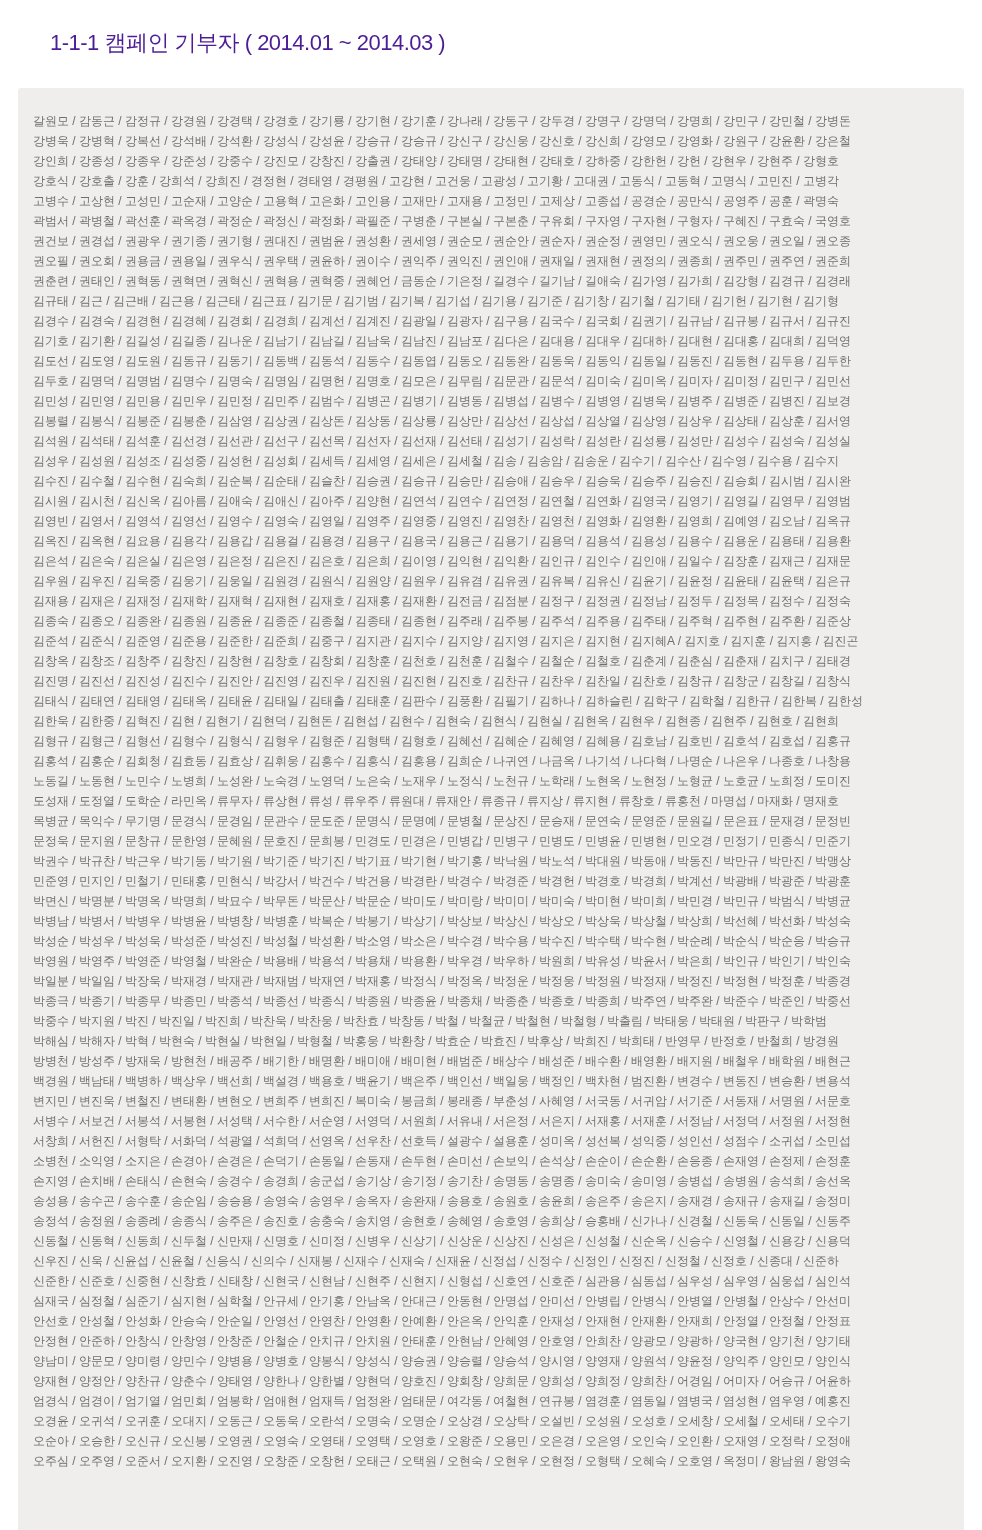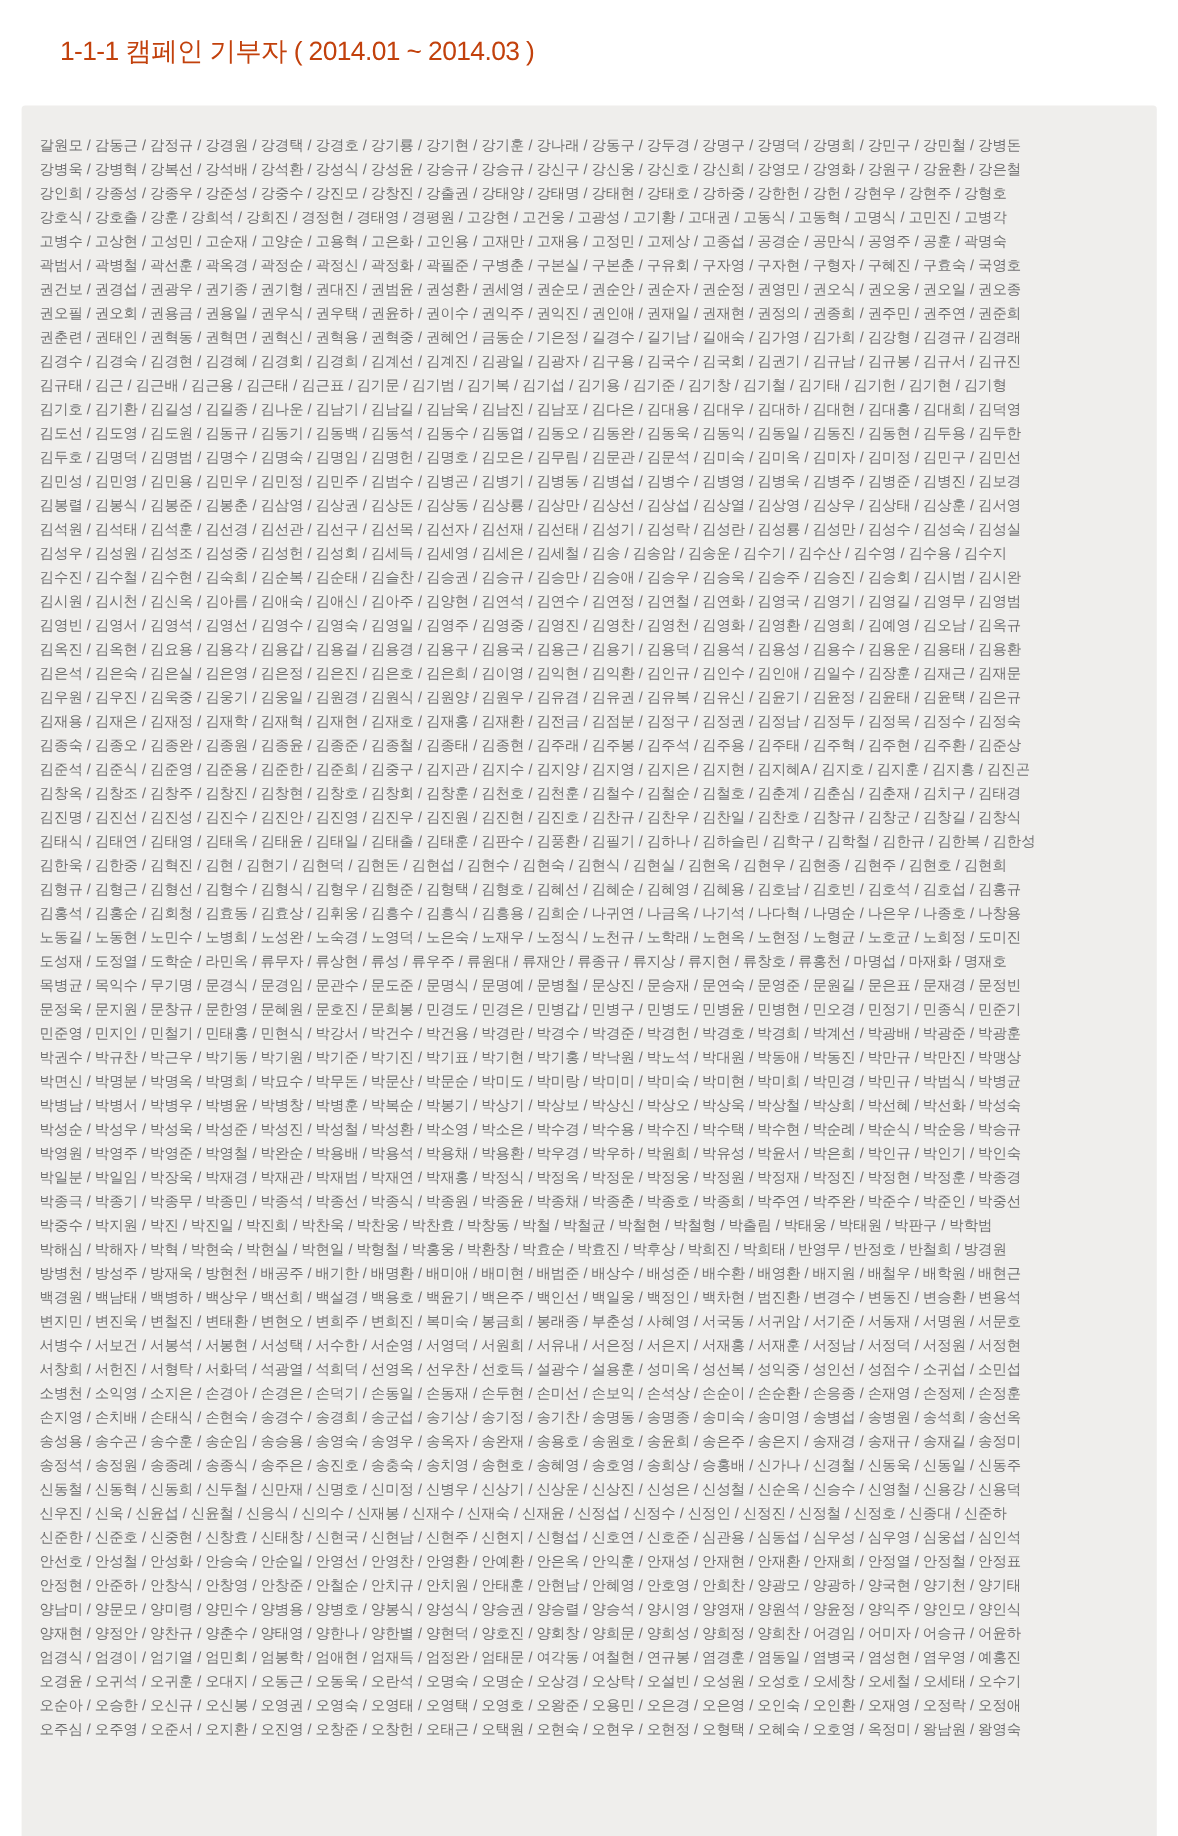--- a/index.html
+++ b/index.html
@@ -15,21 +15,21 @@
     position: relative;
   }
   .page-title {
     margin: 0;
     position: absolute;
     left: 50px;
     top: 28px;
     font-size: 22px;
     font-weight: 400;
     letter-spacing: -0.5px;
-    color: #c2410c;
+    color: #4c1d95;
     white-space: nowrap;
   }
   .donor-panel {
     position: absolute;
     left: 18px;
     top: 88px;
     width: 946px;
     height: 1600px; 
     background: #efeeec;
     border-radius: 3px;
@@ -55,22 +55,22 @@
     <div id="donor-list">
         <div class="donor-line">갈원모 / 감동근 / 감정규 / 강경원 / 강경택 / 강경호 / 강기룡 / 강기현 / 강기훈 / 강나래 / 강동구 / 강두경 / 강명구 / 강명덕 / 강명희 / 강민구 / 강민철 / 강병돈</div>
         <div class="donor-line">강병욱 / 강병혁 / 강복선 / 강석배 / 강석환 / 강성식 / 강성윤 / 강승규 / 강승규 / 강신구 / 강신웅 / 강신호 / 강신희 / 강영모 / 강영화 / 강원구 / 강윤환 / 강은철</div>
         <div class="donor-line">강인희 / 강종성 / 강종우 / 강준성 / 강중수 / 강진모 / 강창진 / 강출권 / 강태양 / 강태명 / 강태현 / 강태호 / 강하중 / 강한헌 / 강헌 / 강현우 / 강현주 / 강형호</div>
         <div class="donor-line">강호식 / 강호출 / 강훈 / 강희석 / 강희진 / 경정현 / 경태영 / 경평원 / 고강현 / 고건웅 / 고광성 / 고기황 / 고대권 / 고동식 / 고동혁 / 고명식 / 고민진 / 고병각</div>
         <div class="donor-line">고병수 / 고상현 / 고성민 / 고순재 / 고양순 / 고용혁 / 고은화 / 고인용 / 고재만 / 고재용 / 고정민 / 고제상 / 고종섭 / 공경순 / 공만식 / 공영주 / 공훈 / 곽명숙</div>
         <div class="donor-line">곽범서 / 곽병철 / 곽선훈 / 곽옥경 / 곽정순 / 곽정신 / 곽정화 / 곽필준 / 구병춘 / 구본실 / 구본춘 / 구유회 / 구자영 / 구자현 / 구형자 / 구혜진 / 구효숙 / 국영호</div>
         <div class="donor-line">권건보 / 권경섭 / 권광우 / 권기종 / 권기형 / 권대진 / 권범윤 / 권성환 / 권세영 / 권순모 / 권순안 / 권순자 / 권순정 / 권영민 / 권오식 / 권오웅 / 권오일 / 권오종</div>
         <div class="donor-line">권오필 / 권오회 / 권용금 / 권용일 / 권우식 / 권우택 / 권윤하 / 권이수 / 권익주 / 권익진 / 권인애 / 권재일 / 권재현 / 권정의 / 권종희 / 권주민 / 권주연 / 권준희</div>
         <div class="donor-line">권춘련 / 권태인 / 권혁동 / 권혁면 / 권혁신 / 권혁용 / 권혁중 / 권혜언 / 금동순 / 기은정 / 길경수 / 길기남 / 길애숙 / 김가영 / 김가희 / 김강형 / 김경규 / 김경래</div>
+        <div class="donor-line">김규태 / 김근 / 김근배 / 김근용 / 김근태 / 김근표 / 김기문 / 김기범 / 김기복 / 김기섭 / 김기용 / 김기준 / 김기창 / 김기철 / 김기태 / 김기헌 / 김기현 / 김기형</div>
         <div class="donor-line">김경수 / 김경숙 / 김경현 / 김경혜 / 김경회 / 김경희 / 김계선 / 김계진 / 김광일 / 김광자 / 김구용 / 김국수 / 김국회 / 김권기 / 김규남 / 김규봉 / 김규서 / 김규진</div>
-        <div class="donor-line">김규태 / 김근 / 김근배 / 김근용 / 김근태 / 김근표 / 김기문 / 김기범 / 김기복 / 김기섭 / 김기용 / 김기준 / 김기창 / 김기철 / 김기태 / 김기헌 / 김기현 / 김기형</div>
         <div class="donor-line">김기호 / 김기환 / 김길성 / 김길종 / 김나운 / 김남기 / 김남길 / 김남욱 / 김남진 / 김남포 / 김다은 / 김대용 / 김대우 / 김대하 / 김대현 / 김대홍 / 김대희 / 김덕영</div>
         <div class="donor-line">김도선 / 김도영 / 김도원 / 김동규 / 김동기 / 김동백 / 김동석 / 김동수 / 김동엽 / 김동오 / 김동완 / 김동욱 / 김동익 / 김동일 / 김동진 / 김동현 / 김두용 / 김두한</div>
         <div class="donor-line">김두호 / 김명덕 / 김명범 / 김명수 / 김명숙 / 김명임 / 김명헌 / 김명호 / 김모은 / 김무림 / 김문관 / 김문석 / 김미숙 / 김미옥 / 김미자 / 김미정 / 김민구 / 김민선</div>
         <div class="donor-line">김민성 / 김민영 / 김민용 / 김민우 / 김민정 / 김민주 / 김범수 / 김병곤 / 김병기 / 김병동 / 김병섭 / 김병수 / 김병영 / 김병욱 / 김병주 / 김병준 / 김병진 / 김보경</div>
         <div class="donor-line">김봉렬 / 김봉식 / 김봉준 / 김봉춘 / 김삼영 / 김상권 / 김상돈 / 김상동 / 김상룡 / 김상만 / 김상선 / 김상섭 / 김상열 / 김상영 / 김상우 / 김상태 / 김상훈 / 김서영</div>
         <div class="donor-line">김석원 / 김석태 / 김석훈 / 김선경 / 김선관 / 김선구 / 김선목 / 김선자 / 김선재 / 김선태 / 김성기 / 김성락 / 김성란 / 김성룡 / 김성만 / 김성수 / 김성숙 / 김성실</div>
         <div class="donor-line">김성우 / 김성원 / 김성조 / 김성중 / 김성헌 / 김성회 / 김세득 / 김세영 / 김세은 / 김세철 / 김송 / 김송암 / 김송운 / 김수기 / 김수산 / 김수영 / 김수용 / 김수지</div>
         <div class="donor-line">김수진 / 김수철 / 김수현 / 김숙희 / 김순복 / 김순태 / 김슬찬 / 김승권 / 김승규 / 김승만 / 김승애 / 김승우 / 김승욱 / 김승주 / 김승진 / 김승회 / 김시범 / 김시완</div>
         <div class="donor-line">김시원 / 김시천 / 김신옥 / 김아름 / 김애숙 / 김애신 / 김아주 / 김양현 / 김연석 / 김연수 / 김연정 / 김연철 / 김연화 / 김영국 / 김영기 / 김영길 / 김영무 / 김영범</div>
         <div class="donor-line">김영빈 / 김영서 / 김영석 / 김영선 / 김영수 / 김영숙 / 김영일 / 김영주 / 김영중 / 김영진 / 김영찬 / 김영천 / 김영화 / 김영환 / 김영희 / 김예영 / 김오남 / 김옥규</div>
@@ -83,42 +83,43 @@
         <div class="donor-line">김창옥 / 김창조 / 김창주 / 김창진 / 김창현 / 김창호 / 김창회 / 김창훈 / 김천호 / 김천훈 / 김철수 / 김철순 / 김철호 / 김춘계 / 김춘심 / 김춘재 / 김치구 / 김태경</div>
         <div class="donor-line">김진명 / 김진선 / 김진성 / 김진수 / 김진안 / 김진영 / 김진우 / 김진원 / 김진현 / 김진호 / 김찬규 / 김찬우 / 김찬일 / 김찬호 / 김창규 / 김창군 / 김창길 / 김창식</div>
         <div class="donor-line">김태식 / 김태연 / 김태영 / 김태옥 / 김태윤 / 김태일 / 김태출 / 김태훈 / 김판수 / 김풍환 / 김필기 / 김하나 / 김하슬린 / 김학구 / 김학철 / 김한규 / 김한복 / 김한성</div>
         <div class="donor-line">김한욱 / 김한중 / 김혁진 / 김현 / 김현기 / 김현덕 / 김현돈 / 김현섭 / 김현수 / 김현숙 / 김현식 / 김현실 / 김현옥 / 김현우 / 김현종 / 김현주 / 김현호 / 김현희</div>
         <div class="donor-line">김형규 / 김형근 / 김형선 / 김형수 / 김형식 / 김형우 / 김형준 / 김형택 / 김형호 / 김혜선 / 김혜순 / 김혜영 / 김혜용 / 김호남 / 김호빈 / 김호석 / 김호섭 / 김홍규</div>
         <div class="donor-line">김홍석 / 김홍순 / 김회청 / 김효동 / 김효상 / 김휘웅 / 김흥수 / 김흥식 / 김흥용 / 김희순 / 나귀연 / 나금옥 / 나기석 / 나다혁 / 나명순 / 나은우 / 나종호 / 나창용</div>
         <div class="donor-line">노동길 / 노동현 / 노민수 / 노병희 / 노성완 / 노숙경 / 노영덕 / 노은숙 / 노재우 / 노정식 / 노천규 / 노학래 / 노현옥 / 노현정 / 노형균 / 노호균 / 노희정 / 도미진</div>
         <div class="donor-line">도성재 / 도정열 / 도학순 / 라민옥 / 류무자 / 류상현 / 류성 / 류우주 / 류원대 / 류재안 / 류종규 / 류지상 / 류지현 / 류창호 / 류홍천 / 마명섭 / 마재화 / 명재호</div>
         <div class="donor-line">목병균 / 목익수 / 무기명 / 문경식 / 문경임 / 문관수 / 문도준 / 문명식 / 문명예 / 문병철 / 문상진 / 문승재 / 문연숙 / 문영준 / 문원길 / 문은표 / 문재경 / 문정빈</div>
         <div class="donor-line">문정욱 / 문지원 / 문창규 / 문한영 / 문혜원 / 문호진 / 문희봉 / 민경도 / 민경은 / 민병갑 / 민병구 / 민병도 / 민병윤 / 민병현 / 민오경 / 민정기 / 민종식 / 민준기</div>
+        <div class="donor-line">박권수 / 박규찬 / 박근우 / 박기동 / 박기원 / 박기준 / 박기진 / 박기표 / 박기현 / 박기홍 / 박낙원 / 박노석 / 박대원 / 박동애 / 박동진 / 박만규 / 박만진 / 박맹상</div>
         <div class="donor-line">민준영 / 민지인 / 민철기 / 민태홍 / 민현식 / 박강서 / 박건수 / 박건용 / 박경란 / 박경수 / 박경준 / 박경헌 / 박경호 / 박경희 / 박계선 / 박광배 / 박광준 / 박광훈</div>
-        <div class="donor-line">박권수 / 박규찬 / 박근우 / 박기동 / 박기원 / 박기준 / 박기진 / 박기표 / 박기현 / 박기홍 / 박낙원 / 박노석 / 박대원 / 박동애 / 박동진 / 박만규 / 박만진 / 박맹상</div>
         <div class="donor-line">박면신 / 박명분 / 박명옥 / 박명희 / 박묘수 / 박무돈 / 박문산 / 박문순 / 박미도 / 박미랑 / 박미미 / 박미숙 / 박미현 / 박미희 / 박민경 / 박민규 / 박범식 / 박병균</div>
         <div class="donor-line">박병남 / 박병서 / 박병우 / 박병윤 / 박병창 / 박병훈 / 박복순 / 박봉기 / 박상기 / 박상보 / 박상신 / 박상오 / 박상욱 / 박상철 / 박상희 / 박선혜 / 박선화 / 박성숙</div>
         <div class="donor-line">박성순 / 박성우 / 박성욱 / 박성준 / 박성진 / 박성철 / 박성환 / 박소영 / 박소은 / 박수경 / 박수용 / 박수진 / 박수택 / 박수현 / 박순례 / 박순식 / 박순응 / 박승규</div>
         <div class="donor-line">박영원 / 박영주 / 박영준 / 박영철 / 박완순 / 박용배 / 박용석 / 박용채 / 박용환 / 박우경 / 박우하 / 박원희 / 박유성 / 박윤서 / 박은희 / 박인규 / 박인기 / 박인숙</div>
         <div class="donor-line">박일분 / 박일임 / 박장욱 / 박재경 / 박재관 / 박재범 / 박재연 / 박재홍 / 박정식 / 박정옥 / 박정운 / 박정웅 / 박정원 / 박정재 / 박정진 / 박정현 / 박정훈 / 박종경</div>
         <div class="donor-line">박종극 / 박종기 / 박종무 / 박종민 / 박종석 / 박종선 / 박종식 / 박종원 / 박종윤 / 박종채 / 박종춘 / 박종호 / 박종희 / 박주연 / 박주완 / 박준수 / 박준인 / 박중선</div>
         <div class="donor-line">박중수 / 박지원 / 박진 / 박진일 / 박진희 / 박찬욱 / 박찬웅 / 박찬효 / 박창동 / 박철 / 박철균 / 박철현 / 박철형 / 박출림 / 박태웅 / 박태원 / 박판구 / 박학범</div>
         <div class="donor-line">박해심 / 박해자 / 박혁 / 박현숙 / 박현실 / 박현일 / 박형철 / 박홍웅 / 박환창 / 박효순 / 박효진 / 박후상 / 박희진 / 박희태 / 반영무 / 반정호 / 반철희 / 방경원</div>
         <div class="donor-line">방병천 / 방성주 / 방재욱 / 방현천 / 배공주 / 배기한 / 배명환 / 배미애 / 배미현 / 배범준 / 배상수 / 배성준 / 배수환 / 배영환 / 배지원 / 배철우 / 배학원 / 배현근</div>
         <div class="donor-line">백경원 / 백남태 / 백병하 / 백상우 / 백선희 / 백설경 / 백용호 / 백윤기 / 백은주 / 백인선 / 백일웅 / 백정인 / 백차현 / 범진환 / 변경수 / 변동진 / 변승환 / 변용석</div>
         <div class="donor-line">변지민 / 변진욱 / 변철진 / 변태환 / 변현오 / 변희주 / 변희진 / 복미숙 / 봉금희 / 봉래종 / 부춘성 / 사혜영 / 서국동 / 서귀암 / 서기준 / 서동재 / 서명원 / 서문호</div>
         <div class="donor-line">서병수 / 서보건 / 서봉석 / 서봉현 / 서성택 / 서수한 / 서순영 / 서영덕 / 서원희 / 서유내 / 서은정 / 서은지 / 서재홍 / 서재훈 / 서정남 / 서정덕 / 서정원 / 서정현</div>
         <div class="donor-line">서창희 / 서헌진 / 서형탁 / 서화덕 / 석광열 / 석희덕 / 선영옥 / 선우찬 / 선호득 / 설광수 / 설용훈 / 성미옥 / 성선복 / 성익중 / 성인선 / 성점수 / 소귀섭 / 소민섭</div>
         <div class="donor-line">소병천 / 소익영 / 소지은 / 손경아 / 손경은 / 손덕기 / 손동일 / 손동재 / 손두현 / 손미선 / 손보익 / 손석상 / 손순이 / 손순환 / 손응종 / 손재영 / 손정제 / 손정훈</div>
         <div class="donor-line">손지영 / 손치배 / 손태식 / 손현숙 / 송경수 / 송경희 / 송군섭 / 송기상 / 송기정 / 송기찬 / 송명동 / 송명종 / 송미숙 / 송미영 / 송병섭 / 송병원 / 송석희 / 송선옥</div>
         <div class="donor-line">송성용 / 송수곤 / 송수훈 / 송순임 / 송승용 / 송영숙 / 송영우 / 송옥자 / 송완재 / 송용호 / 송원호 / 송윤희 / 송은주 / 송은지 / 송재경 / 송재규 / 송재길 / 송정미</div>
         <div class="donor-line">송정석 / 송정원 / 송종례 / 송종식 / 송주은 / 송진호 / 송충숙 / 송치영 / 송현호 / 송혜영 / 송호영 / 송희상 / 승홍배 / 신가나 / 신경철 / 신동욱 / 신동일 / 신동주</div>
         <div class="donor-line">신동철 / 신동혁 / 신동희 / 신두철 / 신만재 / 신명호 / 신미정 / 신병우 / 신상기 / 신상운 / 신상진 / 신성은 / 신성철 / 신순옥 / 신승수 / 신영철 / 신용강 / 신용덕</div>
         <div class="donor-line">신우진 / 신욱 / 신윤섭 / 신윤철 / 신응식 / 신의수 / 신재봉 / 신재수 / 신재숙 / 신재윤 / 신정섭 / 신정수 / 신정인 / 신정진 / 신정철 / 신정호 / 신종대 / 신준하</div>
         <div class="donor-line">신준한 / 신준호 / 신중현 / 신창효 / 신태창 / 신현국 / 신현남 / 신현주 / 신현지 / 신형섭 / 신호연 / 신호준 / 심관용 / 심동섭 / 심우성 / 심우영 / 심웅섭 / 심인석</div>
+        <div class="donor-line">심재국 / 심정철 / 심준기 / 심지현 / 심학철 / 안규세 / 안기홍 / 안남옥 / 안대근 / 안동현 / 안명섭 / 안미선 / 안병립 / 안병식 / 안병열 / 안병철 / 안상수 / 안선미</div>
         <div class="donor-line">안선호 / 안성철 / 안성화 / 안승숙 / 안순일 / 안영선 / 안영찬 / 안영환 / 안예환 / 안은옥 / 안익훈 / 안재성 / 안재현 / 안재환 / 안재희 / 안정열 / 안정철 / 안정표</div>
         <div class="donor-line">안정현 / 안준하 / 안창식 / 안창영 / 안창준 / 안철순 / 안치규 / 안치원 / 안태훈 / 안현남 / 안혜영 / 안호영 / 안희찬 / 양광모 / 양광하 / 양국현 / 양기천 / 양기태</div>
         <div class="donor-line">양남미 / 양문모 / 양미령 / 양민수 / 양병용 / 양병호 / 양봉식 / 양성식 / 양승권 / 양승렬 / 양승석 / 양시영 / 양영재 / 양원석 / 양윤정 / 양익주 / 양인모 / 양인식</div>
         <div class="donor-line">양재현 / 양정안 / 양찬규 / 양춘수 / 양태영 / 양한나 / 양한별 / 양현덕 / 양호진 / 양회창 / 양희문 / 양희성 / 양희정 / 양희찬 / 어경임 / 어미자 / 어승규 / 어윤하</div>
         <div class="donor-line">엄경식 / 엄경이 / 엄기열 / 엄민회 / 엄봉학 / 엄애현 / 엄재득 / 엄정완 / 엄태문 / 여각동 / 여철현 / 연규봉 / 염경훈 / 염동일 / 염병국 / 염성현 / 염우영 / 예홍진</div>
         <div class="donor-line">오경윤 / 오귀석 / 오귀훈 / 오대지 / 오동근 / 오동욱 / 오란석 / 오명숙 / 오명순 / 오상경 / 오상탁 / 오설빈 / 오성원 / 오성호 / 오세창 / 오세철 / 오세태 / 오수기</div>
         <div class="donor-line">오순아 / 오승한 / 오신규 / 오신봉 / 오영권 / 오영숙 / 오영태 / 오영택 / 오영호 / 오왕준 / 오용민 / 오은경 / 오은영 / 오인숙 / 오인환 / 오재영 / 오정락 / 오정애</div>
         <div class="donor-line">오주심 / 오주영 / 오준서 / 오지환 / 오진영 / 오창준 / 오창헌 / 오태근 / 오택원 / 오현숙 / 오현우 / 오현정 / 오형택 / 오혜숙 / 오호영 / 옥정미 / 왕남원 / 왕영숙</div>
       </div>
   </div>

